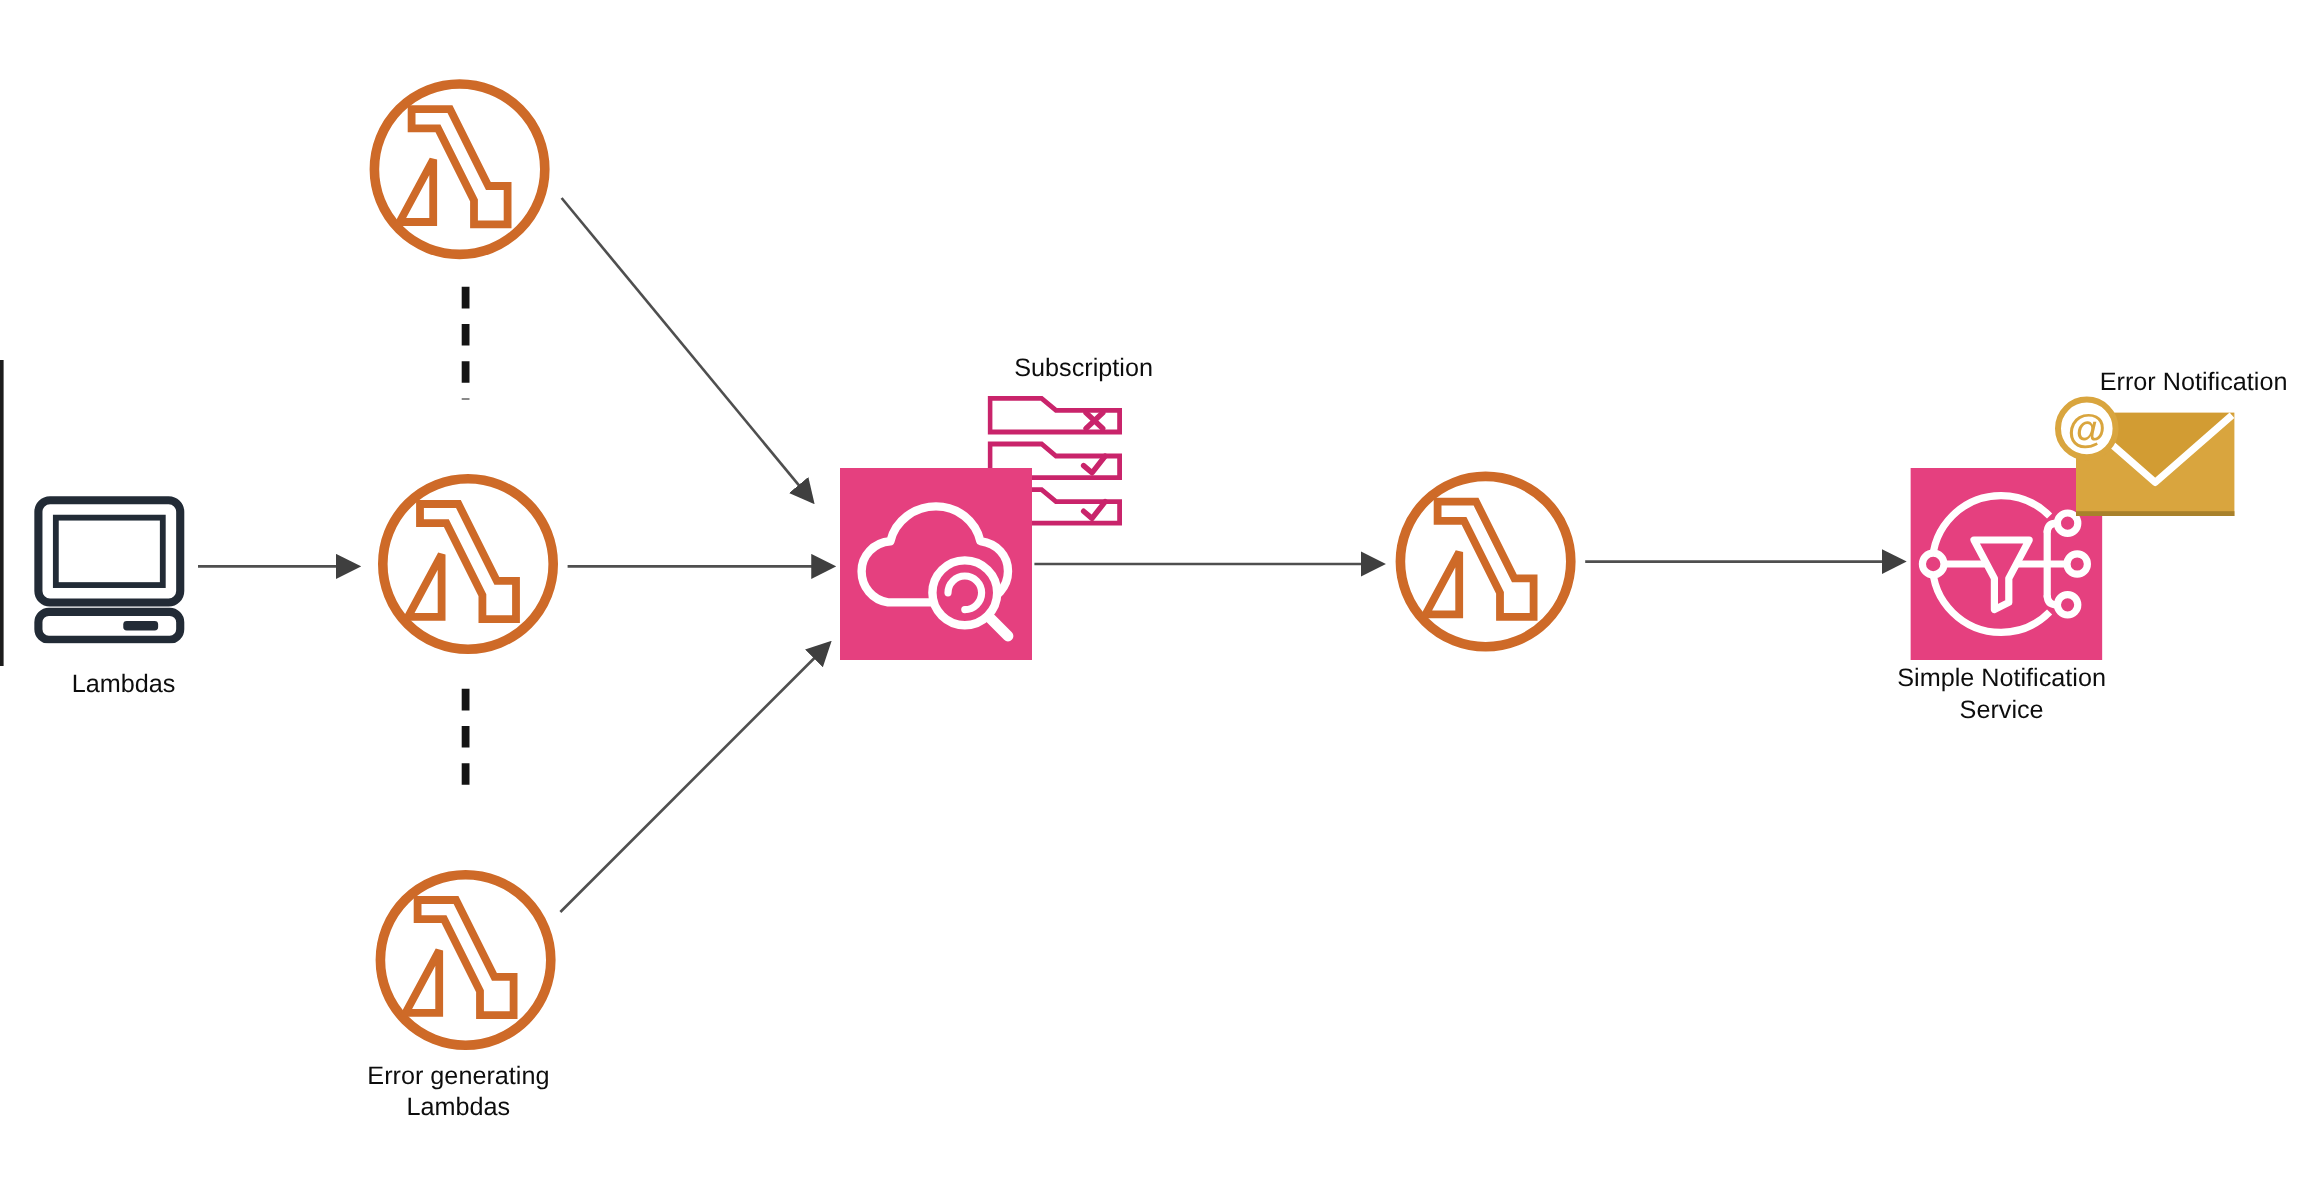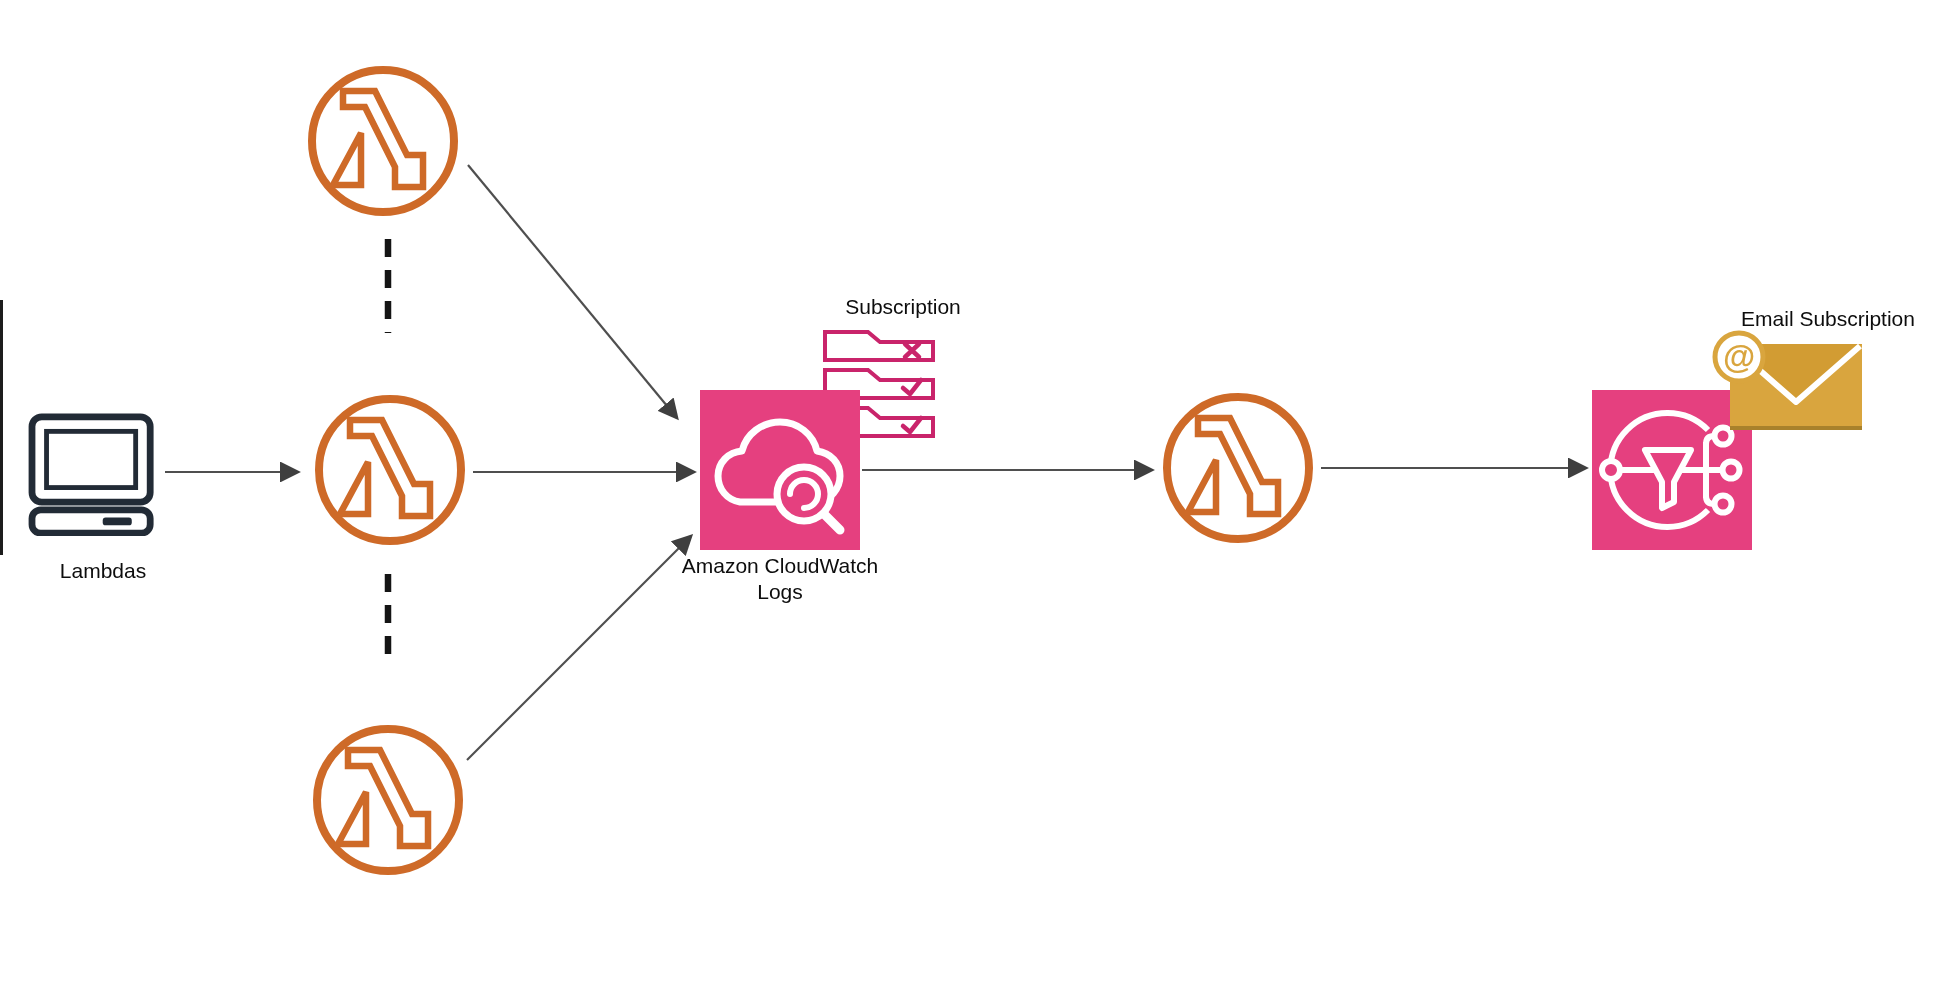--- a/index.html
+++ b/index.html
@@ -71,20 +71,21 @@
     </svg>
   </div>
 
   <div class="node z2" style="left:308px;top:720px;">
     <svg width="160" height="160" viewBox="0 0 160 160">
       <circle cx="80" cy="80" r="71" fill="none" stroke="#CE6A28" stroke-width="8"></circle>
       <path d="M40 30 L72 30 L104 94 L120 94 L120 126 L92 126 L92 106 L62 46 L40 46 Z" fill="none" stroke="#CE6A28" stroke-width="6.5" stroke-linejoin="miter"></path>
       <path d="M58 72 L58 124 L30 124 Z" fill="none" stroke="#CE6A28" stroke-width="6.5" stroke-linejoin="miter"></path>
     </svg>
   </div>
+  <div class="lbl" style="left:282px;top:884px;width:200px;">Error generating Lambdas</div>
 
   <div class="lbl" style="left:823px;top:294px;width:160px;">Subscription</div>
   <div class="node z2" style="left:823px;top:330px;">
     <svg width="112" height="110" viewBox="0 0 112 110">
 
       <g>
         <path d="M2 2 H45 L57 12 H110 V30 H2 Z" fill="#ffffff" stroke="#C9246B" stroke-width="4"></path>
         <line x1="82" y1="14" x2="96" y2="27" stroke="#C9246B" stroke-width="4.5" stroke-linecap="round"></line>
         <line x1="96" y1="14" x2="82" y2="27" stroke="#C9246B" stroke-width="4.5" stroke-linecap="round"></line>
       </g>
@@ -103,21 +104,20 @@
 
   <div class="node z3" style="left:700px;top:390px;">
     <svg width="160" height="160" viewBox="0 0 160 160">
       <rect x="0" y="0" width="160" height="160" fill="#E5407F"></rect>
       <path d="M40 112 C27 110 18 99 18 86 C18 73 28 62 42 61 C46 44 62 32 80 32 C98 32 113 44 117 61 C131 63 140 73 140 86 C140 99 130 110 118 112 L40 112 Z" fill="none" stroke="#ffffff" stroke-width="7" stroke-linejoin="round"></path>
       <circle cx="104" cy="104" r="27" fill="#E5407F" stroke="#ffffff" stroke-width="7"></circle>
       <path d="M90 104 A14 14 0 1 1 104 118" fill="none" stroke="#ffffff" stroke-width="6" stroke-linecap="round"></path>
       <line x1="124" y1="124" x2="140" y2="140" stroke="#ffffff" stroke-width="9" stroke-linecap="round"></line>
     </svg>
   </div>
-  <div class="lbl" style="left:675px;top:553px;width:210px;">Amazon CloudWatch Logs</div>
 
   <div class="node z2" style="left:1158px;top:388px;">
     <svg width="160" height="160" viewBox="0 0 160 160">
       <circle cx="80" cy="80" r="71" fill="none" stroke="#CE6A28" stroke-width="8"></circle>
       <path d="M40 30 L72 30 L104 94 L120 94 L120 126 L92 126 L92 106 L62 46 L40 46 Z" fill="none" stroke="#CE6A28" stroke-width="6.5" stroke-linejoin="miter"></path>
       <path d="M58 72 L58 124 L30 124 Z" fill="none" stroke="#CE6A28" stroke-width="6.5" stroke-linejoin="miter"></path>
     </svg>
   </div>
 
   <div class="node z2" style="left:1592px;top:390px;">
@@ -128,26 +128,27 @@
       <path d="M114 52 V108" fill="none" stroke="#ffffff" stroke-width="6"></path>
       <path d="M114 54 Q114 46 122 46 H124" fill="none" stroke="#ffffff" stroke-width="6"></path>
       <path d="M114 106 Q114 114 122 114 H124" fill="none" stroke="#ffffff" stroke-width="6"></path>
       <path d="M53 60 L99 60 L82 92 L82 112 L70 118 L70 92 Z" fill="#E5407F" stroke="#ffffff" stroke-width="6" stroke-linejoin="round"></path>
       <circle cx="19" cy="80" r="9" fill="#E5407F" stroke="#ffffff" stroke-width="6"></circle>
       <circle cx="131" cy="46" r="8.5" fill="#E5407F" stroke="#ffffff" stroke-width="6"></circle>
       <circle cx="139" cy="80" r="8.5" fill="#E5407F" stroke="#ffffff" stroke-width="6"></circle>
       <circle cx="131" cy="114" r="8.5" fill="#E5407F" stroke="#ffffff" stroke-width="6"></circle>
     </svg>
   </div>
+  <div class="lbl" style="left:1560px;top:553px;width:216px;">Simple Notification Service</div>
 
   <div class="node z4" style="left:1706px;top:326px;">
     <svg width="160" height="110" viewBox="0 0 160 110">
       <rect x="24" y="18" width="132" height="86" fill="#D9A53E"></rect>
       <rect x="24" y="100" width="132" height="4" fill="#A8812B"></rect>
       <path d="M24 18 L156 18 L90 74 Z" fill="#D29C33"></path>
       <path d="M26 20 L90 76 L154 20" fill="none" stroke="#ffffff" stroke-width="6" stroke-linejoin="round"></path>
       <circle cx="33" cy="31" r="24" fill="#ffffff" stroke="#D9A53E" stroke-width="5"></circle>
       <text x="33" y="42" font-family="Liberation Sans, sans-serif" font-size="33" font-weight="bold" fill="#D9A53E" text-anchor="middle">@</text>
     </svg>
   </div>
-  <div class="lbl" style="left:1728px;top:306px;width:200px;white-space:nowrap;">Email Subscription</div>
+  <div class="lbl" style="left:1728px;top:306px;width:200px;white-space:nowrap;">Error Notification</div>
 
 </div>
 
 </body></html>

